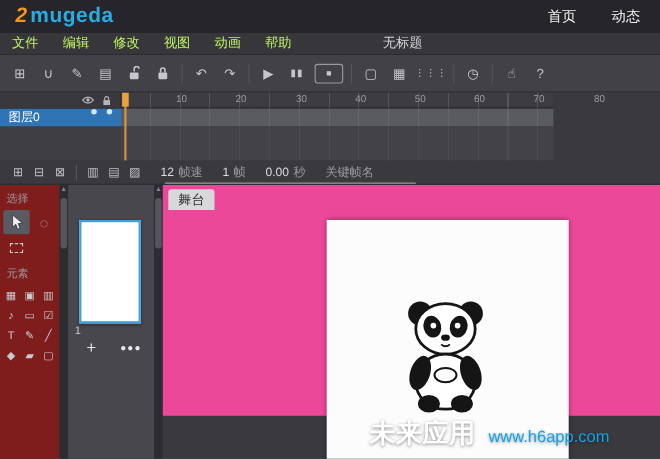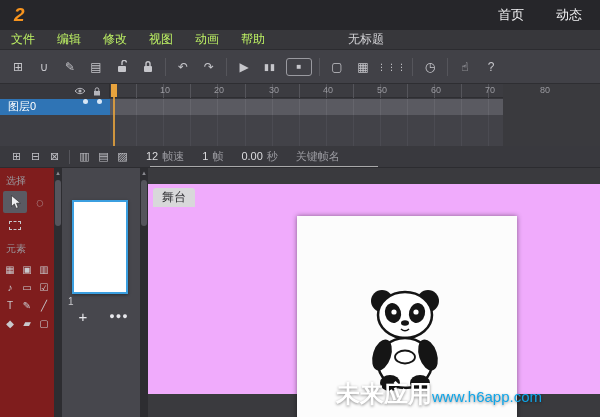--- a/index.html
+++ b/index.html
@@ -69,38 +69,39 @@
   .vscroll .thumb{position:absolute;left:1px;top:12px;width:6px;height:46px;background:#55555c;border-radius:3px}
   .tools-scroll{left:54px}
   .scenes-scroll{left:140px}
   .scenes-panel{position:absolute;left:62px;top:0;width:78px;height:249px;background:#47474d}
   .scene-thumb{position:absolute;left:10px;top:32px;width:56px;height:94px;background:#ffffff;border:2px solid #3b9fe0;box-shadow:0 1px 3px rgba(0,0,0,.4);cursor:pointer}
   .scene-num{position:absolute;left:6px;top:128px;color:#c9c9cd;font-size:10px}
   .scene-actions{position:absolute;left:0;top:138px;width:78px;display:flex;justify-content:center;gap:14px}
   .scene-btn{color:#e8e8ec;font-size:15px;width:22px;height:20px;display:flex;align-items:center;justify-content:center;cursor:pointer}
   .scene-btn.more{font-size:9px;letter-spacing:1px}
 
-  .stage-area{position:absolute;left:148px;top:16px;width:452px;height:210px;background:#f0abfc}
+  .stage-area{position:absolute;left:148px;top:0;width:452px;height:210px;background:#ec4899}
   .stage-tab{position:absolute;left:5px;top:4px;height:19px;background:#d8d8da;color:#2e2e32;font-size:12px;display:flex;align-items:center;padding:0 9px;border-radius:3px 3px 0 0;cursor:pointer;z-index:2}
   .canvas-page{position:absolute;left:149px;top:32px;width:220px;height:230px;background:#fcfcfc;box-shadow:0 0 5px rgba(0,0,0,.45)}
   .panda{position:absolute;left:58px;top:68px;width:100px;height:110px}
 
   
-  .watermark{position:absolute;left:336px;top:378px;display:flex;align-items:baseline;z-index:10;pointer-events:none}
+  .watermark{position:absolute;left:336px;top:378px;display:flex;align-items:baseline;gap:12px;z-index:10;pointer-events:none}
   .wm-title{color:#ffffff;font-size:24px;font-weight:bold;text-shadow:0 1px 3px rgba(0,0,0,.45)}
   .wm-url{color:#0ea5e9;font-size:15px;text-shadow:0 1px 3px rgba(0,0,0,.45)}
 </style>
 </head>
 <body>
 
 <div id="app">
 
   <div class="header">
     <div class="logo">
       <span class="logo-mark">2</span>
+      <span class="logo-text">mugeda</span>
     </div>
     <div class="header-nav">
       <span class="nav-link">首页</span>
       <span class="nav-link">动态</span>
     </div>
   </div>
 
   <div class="menubar">
     <span class="menu-item">文件</span>
     <span class="menu-item">编辑</span>

